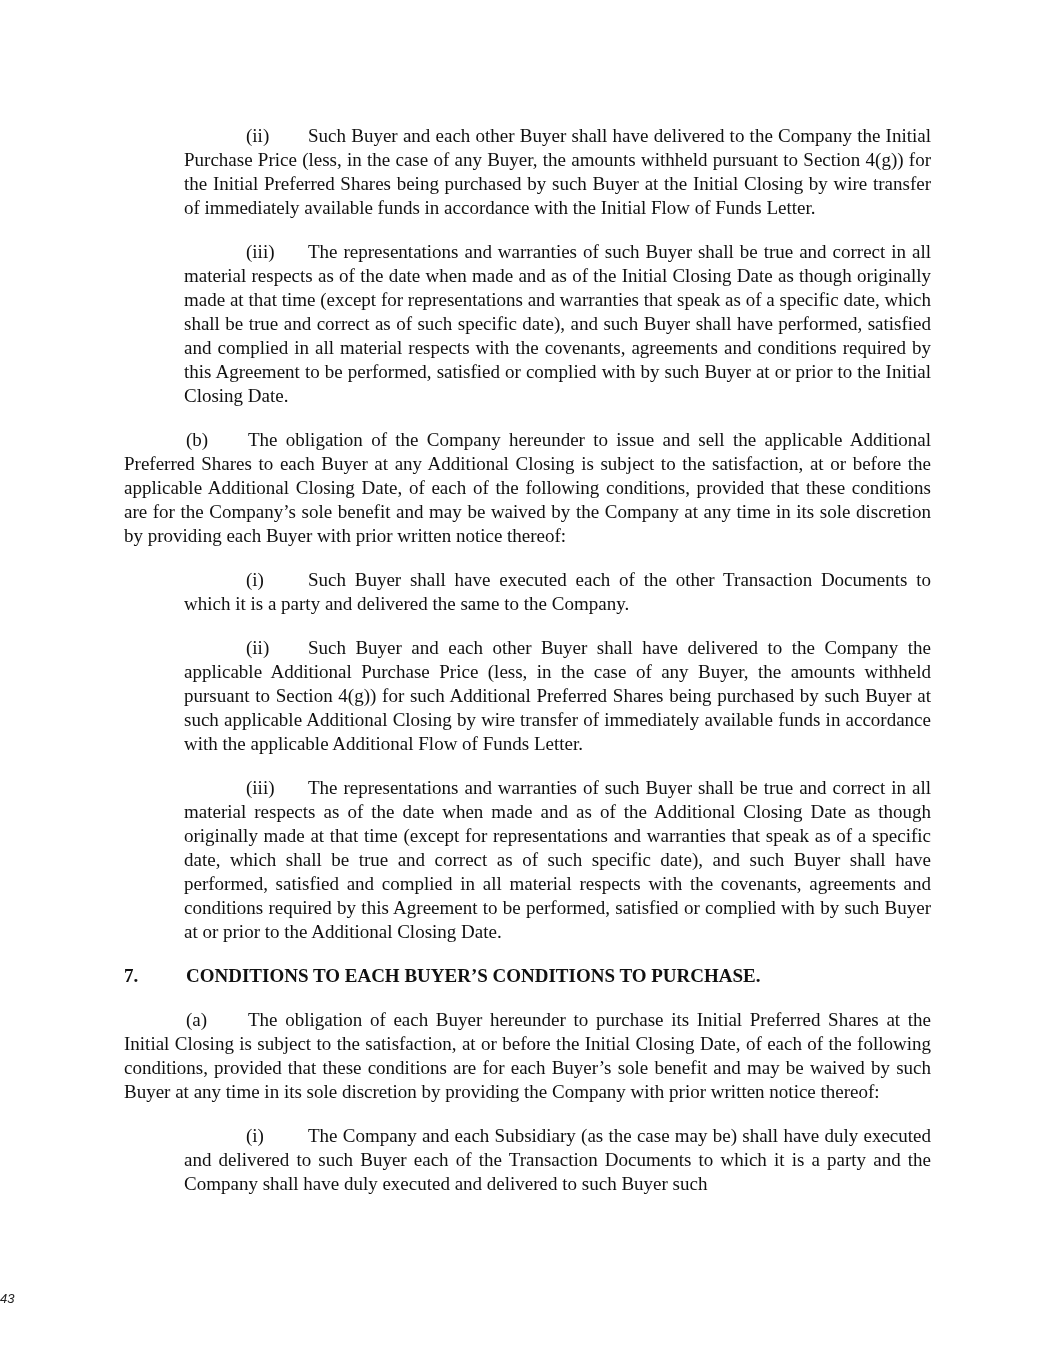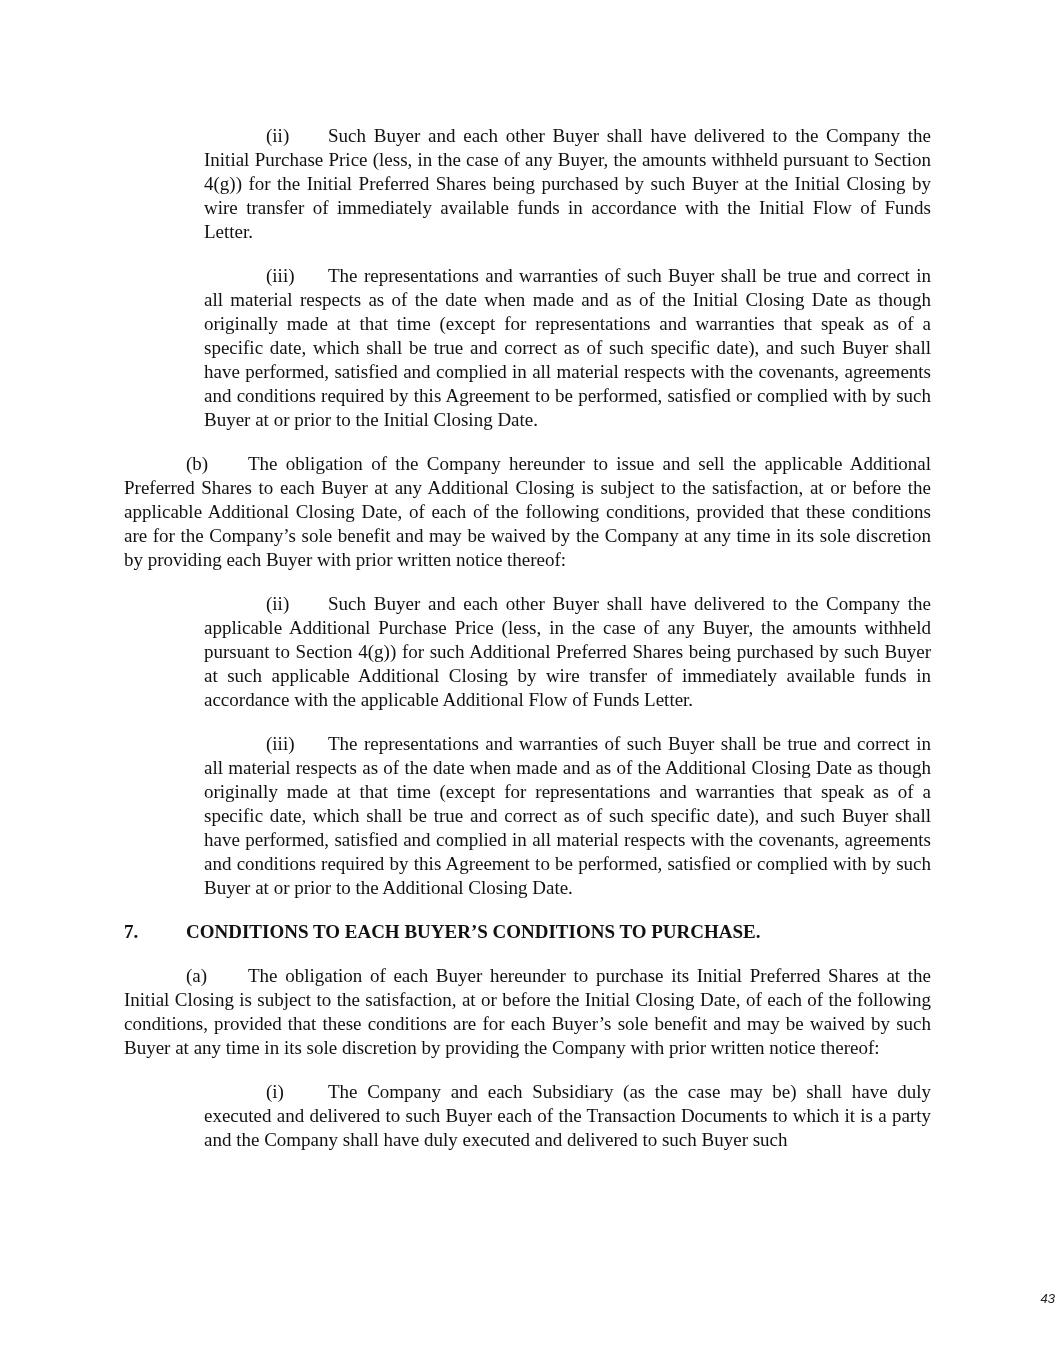--- a/index.html
+++ b/index.html
@@ -3,37 +3,38 @@
 <meta charset="utf-8">
 <style>
   html, body { margin: 0; padding: 0; background: #ffffff; }
   body { width: 1055px; height: 1365px; position: relative; overflow: hidden; }
   .page {
     position: absolute; left: 124px; top: 124px; width: 807px;
     font-family: "Liberation Serif", serif; font-size: 19px; line-height: 24px;
     color: #111111;
   }
   p { margin: 0 0 20px 0; text-align: justify; }
-  .sub { margin-left: 80px; }
+  .sub { margin-left: 60px; }
   .num { display: inline-block; width: 62px; }
   .ind { display: inline-block; width: 62px; }
   .heading { font-weight: bold; margin: 0 0 20px 0; }
   .heading .hnum { display: inline-block; width: 62px; }
   .pagenum {
-    position: absolute; left: 0; width: 1055px; top: 1291px; text-align: right;
+    position: absolute; left: 0; width: 1055px; top: 1291px; text-align: left;
     font-family: "Liberation Sans", sans-serif; font-style: italic; font-size: 13px; color: #222;
   }
 </style>
 </head>
 <body>
 
 <div class="page">
   <p class="sub"><span class="ind"></span><span class="num">(ii)</span><span>Such Buyer and each other Buyer shall have delivered to the Company the Initial Purchase Price (less, in the case of any Buyer, the amounts withheld pursuant to Section 4(g)) for the Initial Preferred Shares being purchased by such Buyer at the Initial Closing by wire transfer of immediately available funds in accordance with the Initial Flow of Funds Letter.</span></p>
   <p class="sub"><span class="ind"></span><span class="num">(iii)</span><span>The representations and warranties of such Buyer shall be true and correct in all material respects as of the date when made and as of the Initial Closing Date as though originally made at that time (except for representations and warranties that speak as of a specific date, which shall be true and correct as of such specific date), and such Buyer shall have performed, satisfied and complied in all material respects with the covenants, agreements and conditions required by this Agreement to be performed, satisfied or complied with by such Buyer at or prior to the Initial Closing Date.</span></p>
   <p><span class="ind"></span><span class="num">(b)</span><span>The obligation of the Company hereunder to issue and sell the applicable Additional Preferred Shares to each Buyer at any Additional Closing is subject to the satisfaction, at or before the applicable Additional Closing Date, of each of the following conditions, provided that these conditions are for the Company’s sole benefit and may be waived by the Company at any time in its sole discretion by providing each Buyer with prior written notice thereof:</span></p>
+  <p class="sub"><span class="ind"></span><span class="num">(i)</span><span>Such Buyer shall have executed each of the other Transaction Documents to which it is a party and delivered the same to the Company.</span></p>
   <p class="sub"><span class="ind"></span><span class="num">(ii)</span><span>Such Buyer and each other Buyer shall have delivered to the Company the applicable Additional Purchase Price (less, in the case of any Buyer, the amounts withheld pursuant to Section 4(g)) for such Additional Preferred Shares being purchased by such Buyer at such applicable Additional Closing by wire transfer of immediately available funds in accordance with the applicable Additional Flow of Funds Letter.</span></p>
   <p class="sub"><span class="ind"></span><span class="num">(iii)</span><span>The representations and warranties of such Buyer shall be true and correct in all material respects as of the date when made and as of the Additional Closing Date as though originally made at that time (except for representations and warranties that speak as of a specific date, which shall be true and correct as of such specific date), and such Buyer shall have performed, satisfied and complied in all material respects with the covenants, agreements and conditions required by this Agreement to be performed, satisfied or complied with by such Buyer at or prior to the Additional Closing Date.</span></p>
 
   <div class="heading"><span class="hnum">7.</span><span>CONDITIONS TO EACH BUYER’S CONDITIONS TO PURCHASE.</span></div>
 
   <p><span class="ind"></span><span class="num">(a)</span><span>The obligation of each Buyer hereunder to purchase its Initial Preferred Shares at the Initial Closing is subject to the satisfaction, at or before the Initial Closing Date, of each of the following conditions, provided that these conditions are for each Buyer’s sole benefit and may be waived by such Buyer at any time in its sole discretion by providing the Company with prior written notice thereof:</span></p>
   <p class="sub"><span class="ind"></span><span class="num">(i)</span><span>The Company and each Subsidiary (as the case may be) shall have duly executed and delivered to such Buyer each of the Transaction Documents to which it is a party and the Company shall have duly executed and delivered to such Buyer such</span></p>
 </div>
 
 <div class="pagenum">43</div>

